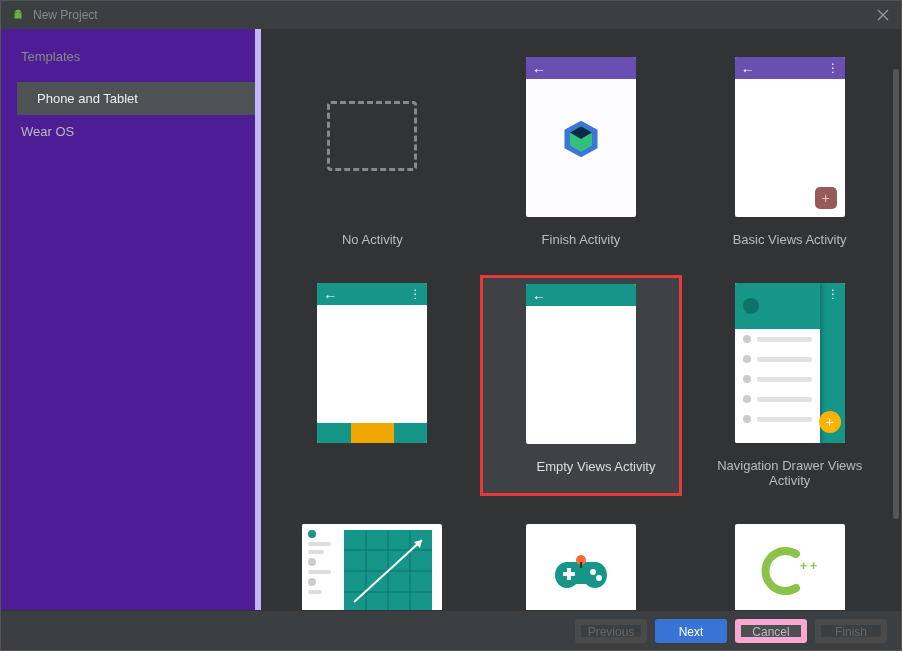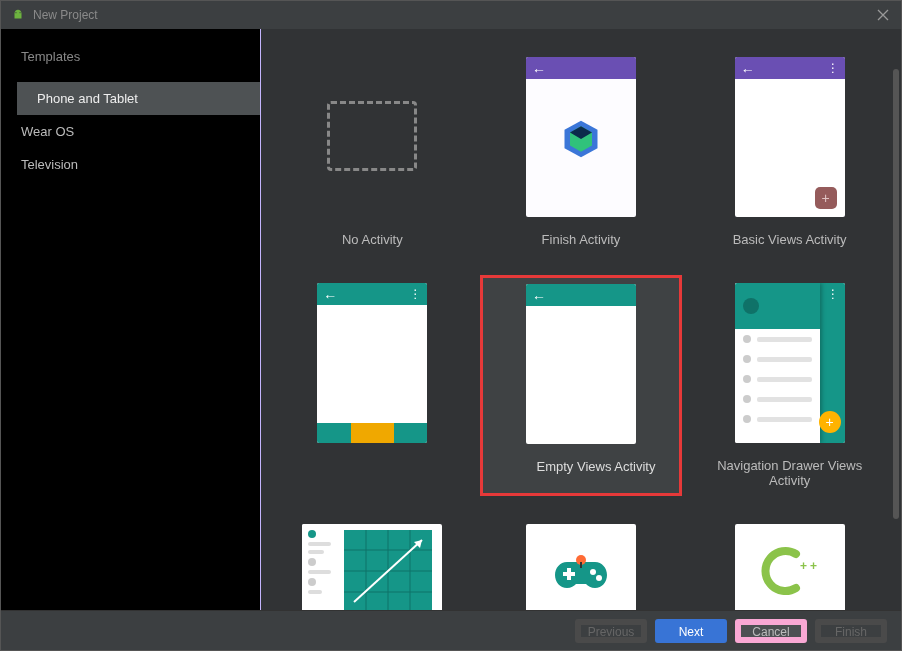--- a/index.html
+++ b/index.html
@@ -31,22 +31,22 @@
 .titlebar .android-icon svg { display:block; }
 .titlebar .title { color: #8a8a8a; font-size: 12px; }
 .titlebar .close { margin-left: auto; color: #999; cursor: pointer; width:16px; height:16px; display:flex; align-items:center; justify-content:center;}
 .body {
   display: flex;
   flex: 1;
   min-height: 0;
 }
 .sidebar {
   width: 260px;
-  background: #000000;
-  border-right: 1px solid #c4b5fd;
+  background: #4c1d95;
+  border-right: 6px solid #c4b5fd;
   padding-top: 10px;
 }
 .sidebar-header {
   color: #888;
   padding: 10px 20px 18px;
   font-size: 13px;
 }
 .sidebar-item {
   padding: 9px 20px;
   color: #bbb;
@@ -244,21 +244,20 @@
           <path stroke="#999" stroke-width="1.3" d="M1 1l10 10M11 1L1 11"></path>
         </svg>
     </span>
   </div>
 
   <div class="body">
     <div class="sidebar">
       <div class="sidebar-header">Templates</div>
       <div class="sidebar-item selected"><span>Phone and Tablet</span></div>
       <div class="sidebar-item"><span>Wear OS</span></div>
-      <div class="sidebar-item"><span>Television</span></div>
     </div>
 
     <div class="main">
       <div class="scroll-indicator"></div>
       <div class="grid">
 
         <div class="tile">
           <div class="preview no-activity">
             <div class="dashed-box"></div>
           </div>

